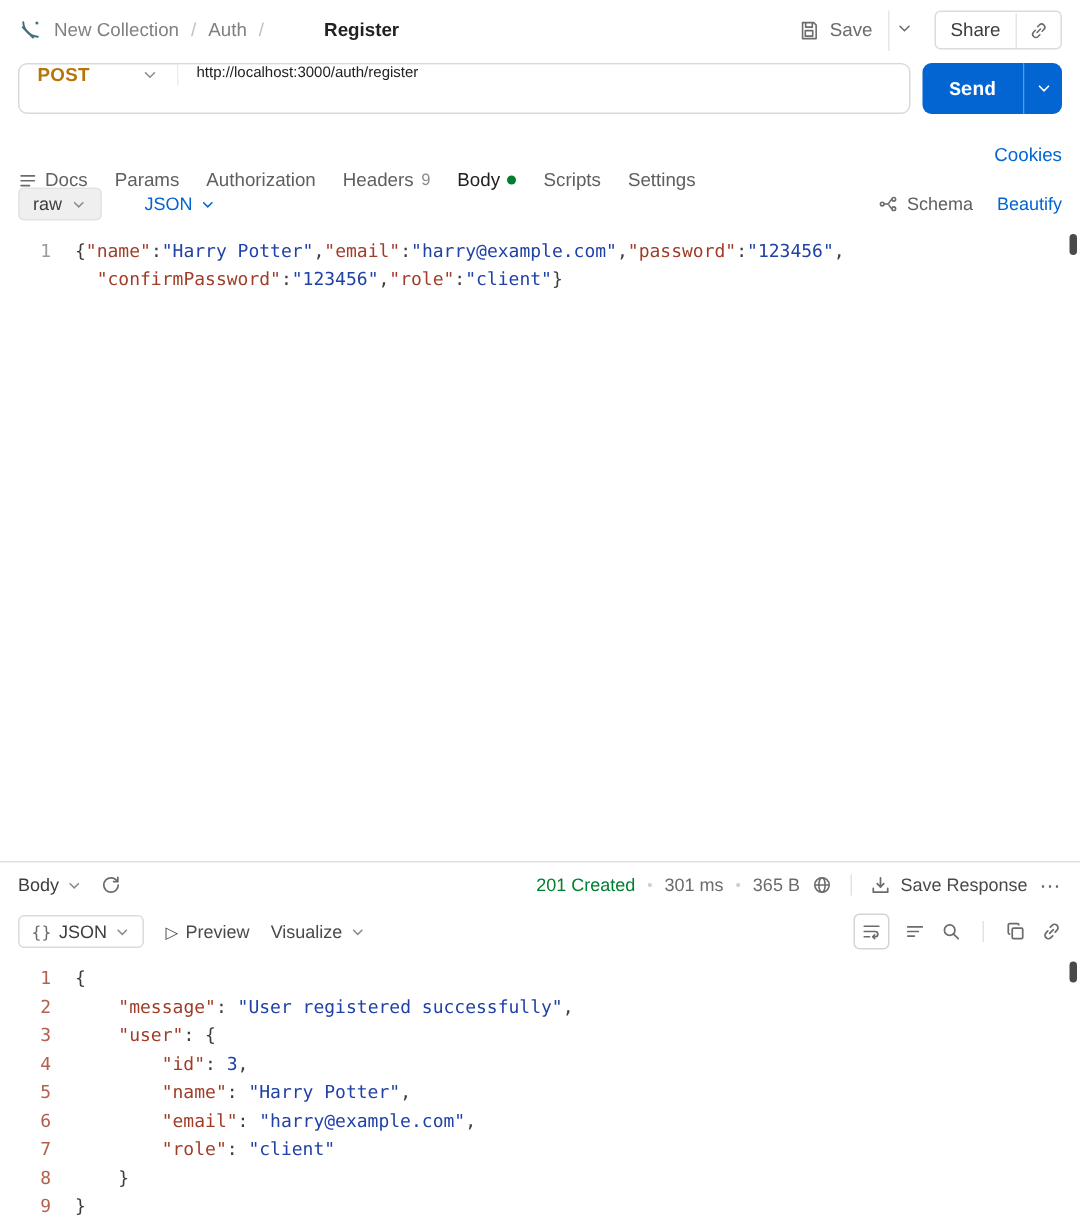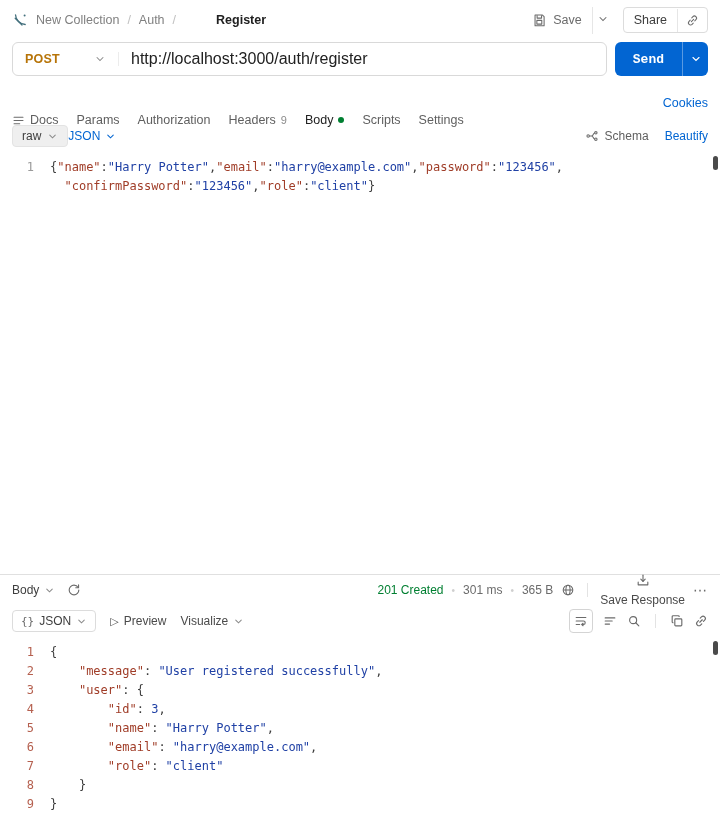--- a/index.html
+++ b/index.html
@@ -25,38 +25,38 @@
   .top-actions { display:flex; align-items:center; gap:10px; }
   .save-group { display:flex; align-items:center; color:#6b6b6b; font-size:12.5px;justify-content:center; }
   .save-main { display:flex; align-items:center; gap:6px; padding:5px 8px; border-radius:4px; cursor:pointer; background:none; border:none; color:#6b6b6b; font-size:12.5px; }
   .save-caret { padding:6px 4px; border-left:1px solid #e6e6e6; margin-left:2px; cursor:pointer; background:none; border-top:none; border-right:none; border-bottom:none; color:#6b6b6b; }
   .share-btn { display:flex; align-items:center; border:1px solid #dcdcdc; border-radius:4px; background:#fff; cursor:pointer; color:#3d3d3d; font-size:12.5px; }
   .share-txt { padding:5px 10px; }
   .share-link { padding:5px 8px; border-left:1px solid #e6e6e6; color:#6b6b6b; }
 
   
   .url-row { display:flex; gap:8px; margin:2px 12px 10px; height:34px; }
-  .url-control { flex:1; display:flex; align-items:center; border:1px solid #d9d9d9; border-radius:6px; overflow:hidden; background:#fff; }
+  .url-control { flex:1; display:flex; align-items:flex-start; border:1px solid #d9d9d9; border-radius:6px; overflow:hidden; background:#fff; }
   .method-select { width:106px; display:flex; align-items:center; justify-content:space-between; padding:0 12px; cursor:pointer; border-right:1px solid #ececec; }
   .method-label { color:var(--method-post); font-size:12.5px; font-weight:700; letter-spacing:.2px; }
-  .url-input { flex:1; border:none; outline:none; padding:0 12px; font-size:16px; color:#212121; font-family:inherit; }
+  .url-input { flex:1; border:none; outline:none; padding:0 12px; font-size:10px; color:#212121; font-family:inherit; }
   .send-group { display:flex; }
   .send-main { background:var(--accent-blue); color:#fff; border:none; border-radius:6px 0 0 6px; padding:0 18px; font-size:13px; font-weight:700; cursor:pointer; font-family:Liberation Mono, monospace; }
   .send-caret { background:var(--accent-blue); color:#fff; border:none; border-left:1px solid rgba(255,255,255,.35); border-radius:0 6px 6px 0; width:26px; cursor:pointer; display:flex; align-items:center; justify-content:center; }
 
   
   .tabs-row { height:34px; padding:0 12px; display:flex; align-items:center; gap:18px; font-size:12.5px; color:#5f5f5f; }
   .tab { display:flex; align-items:center; gap:5px; cursor:pointer;margin-top:34px; }
   .tab.active { color:#212121; font-weight:500; }
   .tab-count { font-size:11px; color:#8b8b8b; }
   .green-dot { width:6px; height:6px; border-radius:50%; background:var(--success-green); }
   .cookies-link { margin-left:auto; color:var(--accent-blue); cursor:pointer; }
 
   
-  .sub-row { height:32px; padding:0 12px; display:flex; align-items:center; gap:0; font-size:12px; }
+  .sub-row { height:32px; padding:0 12px; display:flex; align-items:center; gap:28px; font-size:12px; }
   .raw-pill { display:flex; align-items:center; gap:6px; background:#efefef; border:1px solid #e3e3e3; border-radius:4px; padding:3px 9px; color:#3d3d3d; cursor:pointer; }
   .lang-select { display:flex; align-items:center; gap:5px; color:var(--accent-blue); cursor:pointer; }
   .sub-right { margin-left:auto; display:flex; align-items:center; gap:16px; }
   .schema-btn { display:flex; align-items:center; gap:6px; color:#5f5f5f; cursor:pointer; }
   .beautify-link { color:var(--accent-blue); cursor:pointer; }
 
   
   .code-block { font-family:"DejaVu Sans Mono","Liberation Mono",monospace; font-size:12px; line-height:19px; }
   .code-row { display:flex; white-space:pre; }
   .ln { flex:0 0 34px; text-align:right; margin-right:16px; color:#9a9a9a; user-select:none; }
@@ -70,21 +70,21 @@
 
   
   .response { border-top:1px solid #e0e0e0; }
   .resp-meta { height:30px; padding:0 12px; display:flex; align-items:center; justify-content:space-between; font-size:12px; color:#6b6b6b; }
   .resp-meta-left { display:flex; align-items:center; gap:12px; }
   .resp-body-dd { display:flex; align-items:center; gap:5px; color:#3d3d3d; cursor:pointer; background:none; border:none; font-size:12px; font-family:inherit; }
   .resp-meta-right { display:flex; align-items:center; gap:8px; }
   .status-ok { color:var(--success-green); font-weight:500; }
   .dot-sep { color:#cfcfcf; font-size:10px; }
   .vsep { width:1px; height:14px; background:#e3e3e3; margin:0 4px; }
-  .save-resp { display:flex; align-items:center; gap:6px; color:#4a4a4a; cursor:pointer;flex-direction:column; }
+  .save-resp { display:flex; align-items:center; gap:6px; color:#4a4a4a; cursor:pointer; }
   .more-btn { color:#6b6b6b; font-size:14px; letter-spacing:1px; cursor:pointer; background:none; border:none; }
 
   .resp-toolbar { height:32px; padding:0 12px; display:flex; align-items:center; gap:14px; font-size:12px; color:#3d3d3d; }
   .fmt-pill { display:flex; align-items:center; gap:5px; border:1px solid #dcdcdc; border-radius:4px; padding:3px 8px; cursor:pointer; }
   .fmt-braces { color:#6b6b6b; font-family:"DejaVu Sans Mono",monospace; font-size:11px; }
   .resp-tab { display:flex; align-items:center; gap:5px; cursor:pointer; color:#4a4a4a; }
   .preview-glyph { font-size:11px; color:#4a4a4a; }
   .resp-tools { margin-left:auto; display:flex; align-items:center; gap:10px; }
   .tool-btn { cursor:pointer; color:#4a4a4a; background:none; border:none; display:flex; align-items:center; justify-content:center; }
   .tool-btn.boxed { width:24px; height:24px; border:1px solid #d4d4d4; border-radius:4px; }

